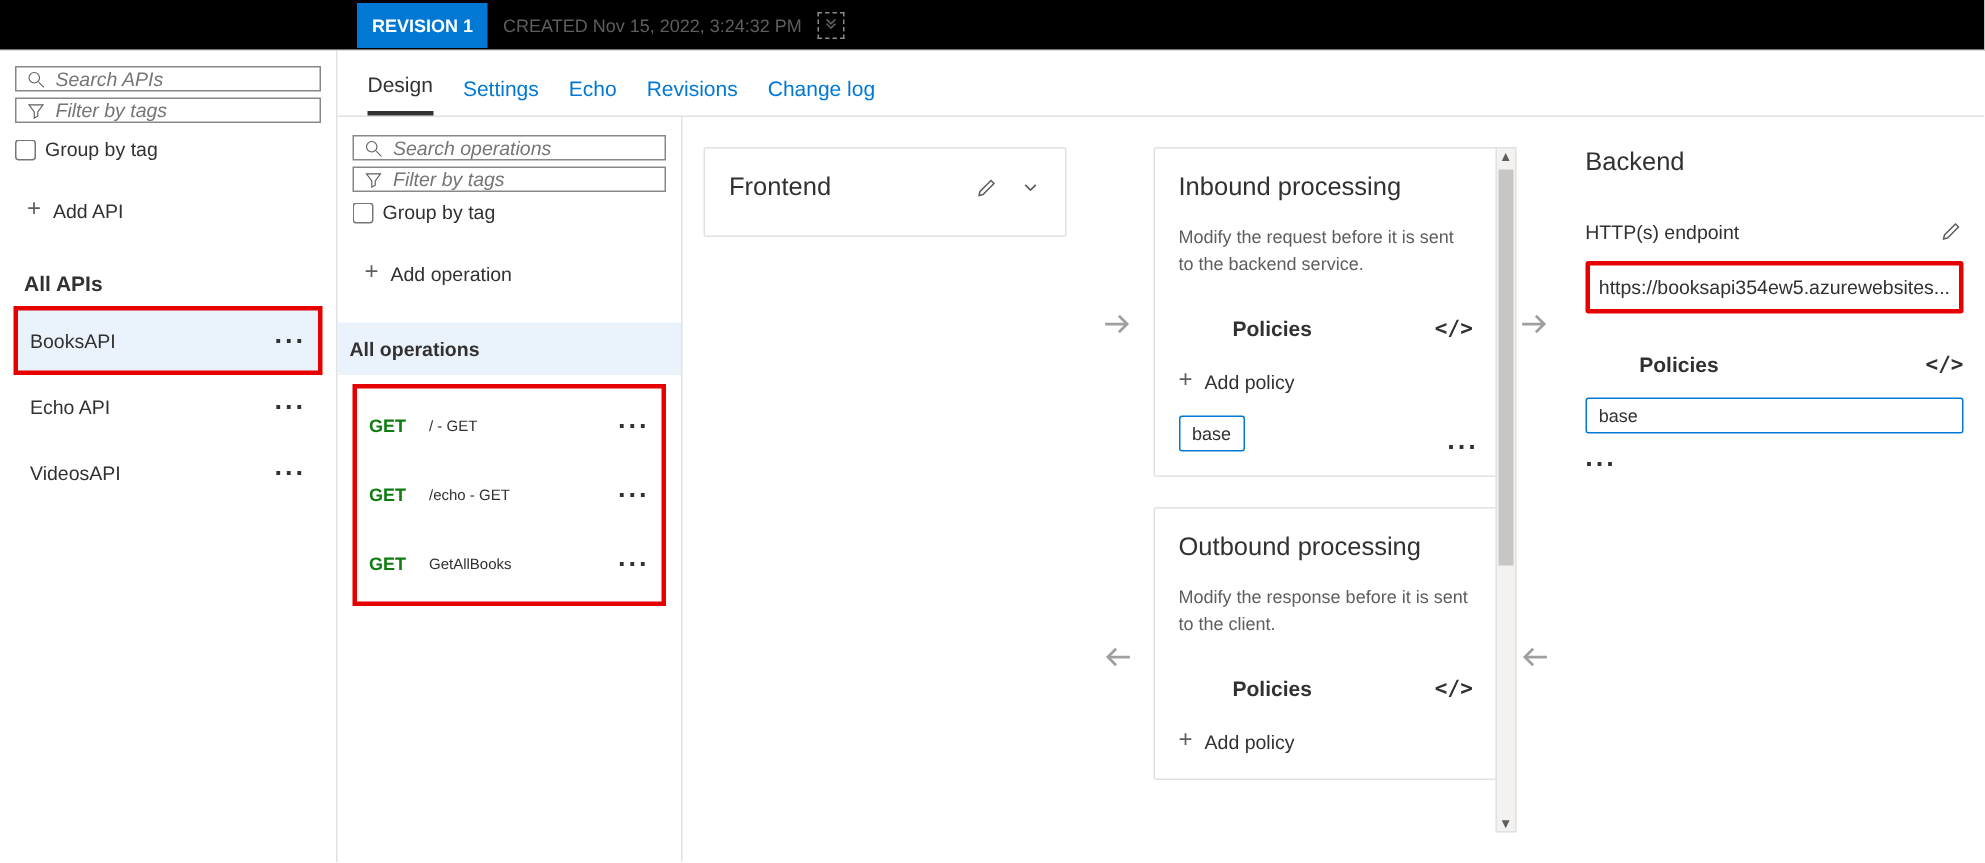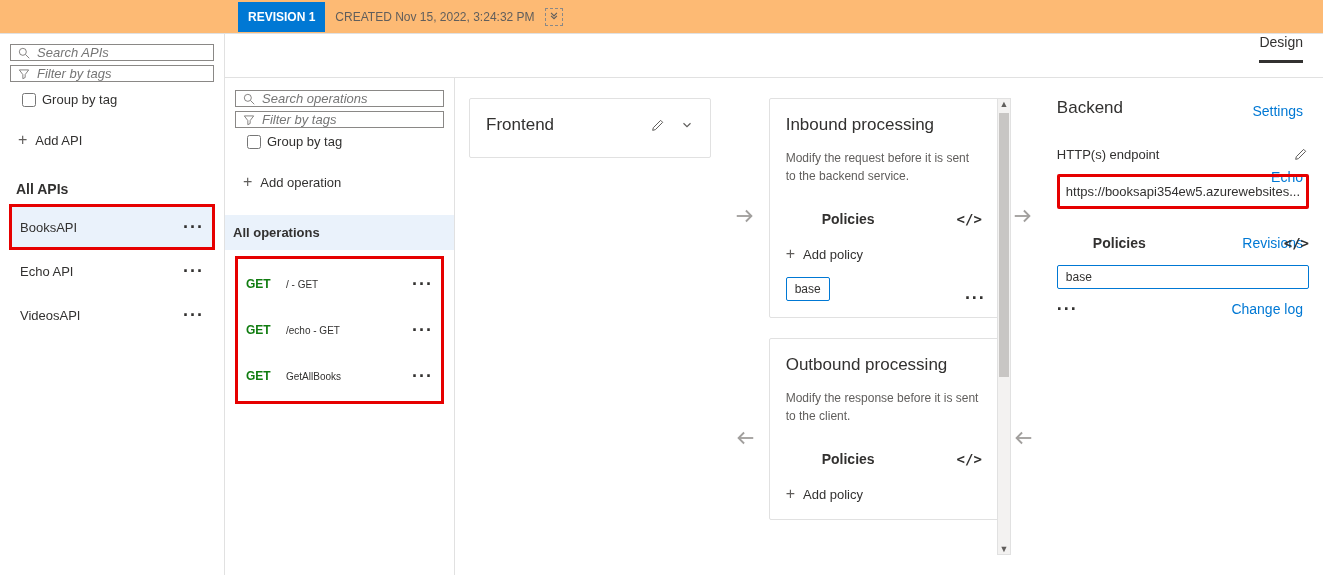--- a/index.html
+++ b/index.html
@@ -1,41 +1,41 @@
 <!DOCTYPE html>
 <html><head>
 <meta charset="utf-8">
 <style>
 * { box-sizing: border-box; margin: 0; padding: 0; font-family: "Segoe UI", Arial, sans-serif; }
 body { background: #fff; font-size: 13px; color: #323130; width: 1323px; height: 575px; overflow: hidden; }
 .root { display: flex; flex-direction: column; height: 100%; }
 
-.revbar { height: 34px; background: #fdba74; display: flex; align-items: center; padding-left: 238px; border-bottom: 1px solid #e1e1e1; }
+.revbar { height: 34px; background: #000000; display: flex; align-items: center; padding-left: 238px; border-bottom: 1px solid #e1e1e1; }
 .rev-badge { background: #0078d4; color: #fff; font-weight: 600; font-size: 12px; padding: 8px 10px; }
 .rev-created { color: #605e5c; font-size: 12px; padding: 0 10px; }
 .up-arrow-box { width:18px; height:18px; border:1px dashed #8a8886; display:flex; align-items:center; justify-content:center; color:#605e5c; font-size:10px;}
 
 .body-row { display: flex; flex: 1; overflow: hidden; }
 
 .leftcol { width: 225px; border-right: 1px solid #e1e1e1; display: flex; flex-direction: column; padding: 10px 10px 0 10px; }
 .search-box, .filter-box { display:flex; align-items:center; border:1px solid #8a8886; height:17px; padding:0 6px; margin-bottom:4px; }
 .search-box input, .filter-box input { border:none; outline:none; font-size:13px; font-style:italic; color:#605e5c; width:100%; background:transparent; }
 .icon-svg { width:14px; height:14px; flex-shrink:0; margin-right:6px; stroke:#605e5c; fill:none; stroke-width:1.3; }
-.grp { display:flex; align-items:center; gap:6px; font-size:13px; color:#323130; margin:6px 0 18px 12px;}
+.grp { display:flex; align-items:center; gap:6px; font-size:13px; color:#323130; margin:6px 0 18px 0;}
 .grp input { width:14px; height:14px; }
 .add-api { display:flex; align-items:center; gap:8px; color:#323130; font-size:13px; padding:6px 8px; cursor:pointer; margin-bottom:18px;}
 .plus { font-size:16px; color:#605e5c; }
 .all-apis { font-weight:600; font-size:14px; padding:8px 6px; }
 .api-item { display:flex; align-items:center; justify-content:space-between; height:44px; padding:17px 10px; cursor:pointer; }
 .api-item.selected { background:#eaf2fb; }
 .hl-red { outline:3px solid #e60000; outline-offset:-2px; }
 .more-dots { font-size:18px; font-weight:bold; color:#323130; letter-spacing:1px; cursor:pointer; }
 
 .maincol { flex:1; display:flex; flex-direction:column; }
-.tabs { display:flex; gap:40px; height:44px; align-items:end; padding:0 20px; border-bottom:1px solid #e1e1e1;flex-direction:column; }
+.tabs { display:flex; gap:20px; height:44px; align-items:end; padding:0 20px; border-bottom:1px solid #e1e1e1; }
 .tab { font-size:14px; padding-bottom:10px; cursor:pointer; color:#0078d4; }
 .tab.active { color:#323130; border-bottom:3px solid #323130; font-weight:400;}
 .design-row { flex:1; display:flex; overflow:hidden; }
 
 .opscol { width:230px; border-right:1px solid #e1e1e1; padding:12px 10px; }
 .all-ops { background:#eaf2fb; font-weight:600; padding:10px 8px; margin:0 -10px 6px -10px;}
 .ops-box { border:3px solid #e60000; padding:2px; }
 .op-item { display:flex; align-items:center; justify-content:space-between; height:46px; padding:0 6px; cursor:pointer;}
 .op-left { display:flex; align-items:center; gap:12px; }
 .method { color:#107c10; font-weight:600; font-size:12px; width:28px;}

